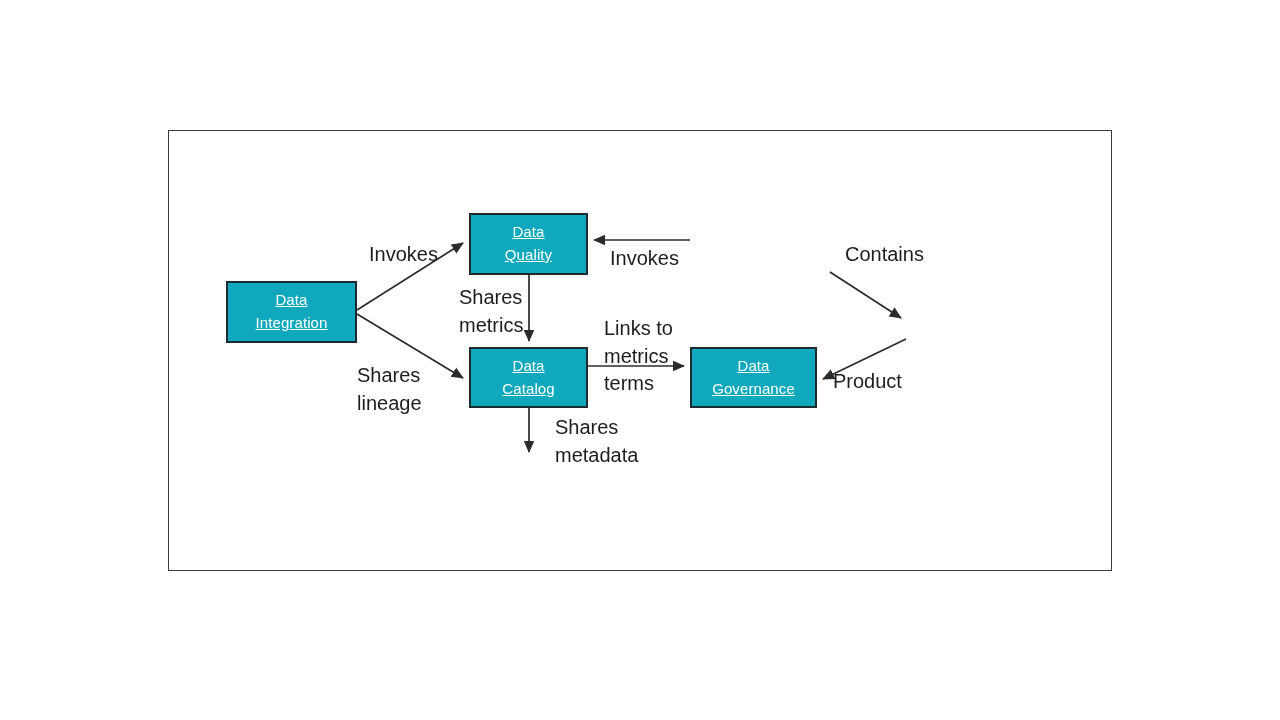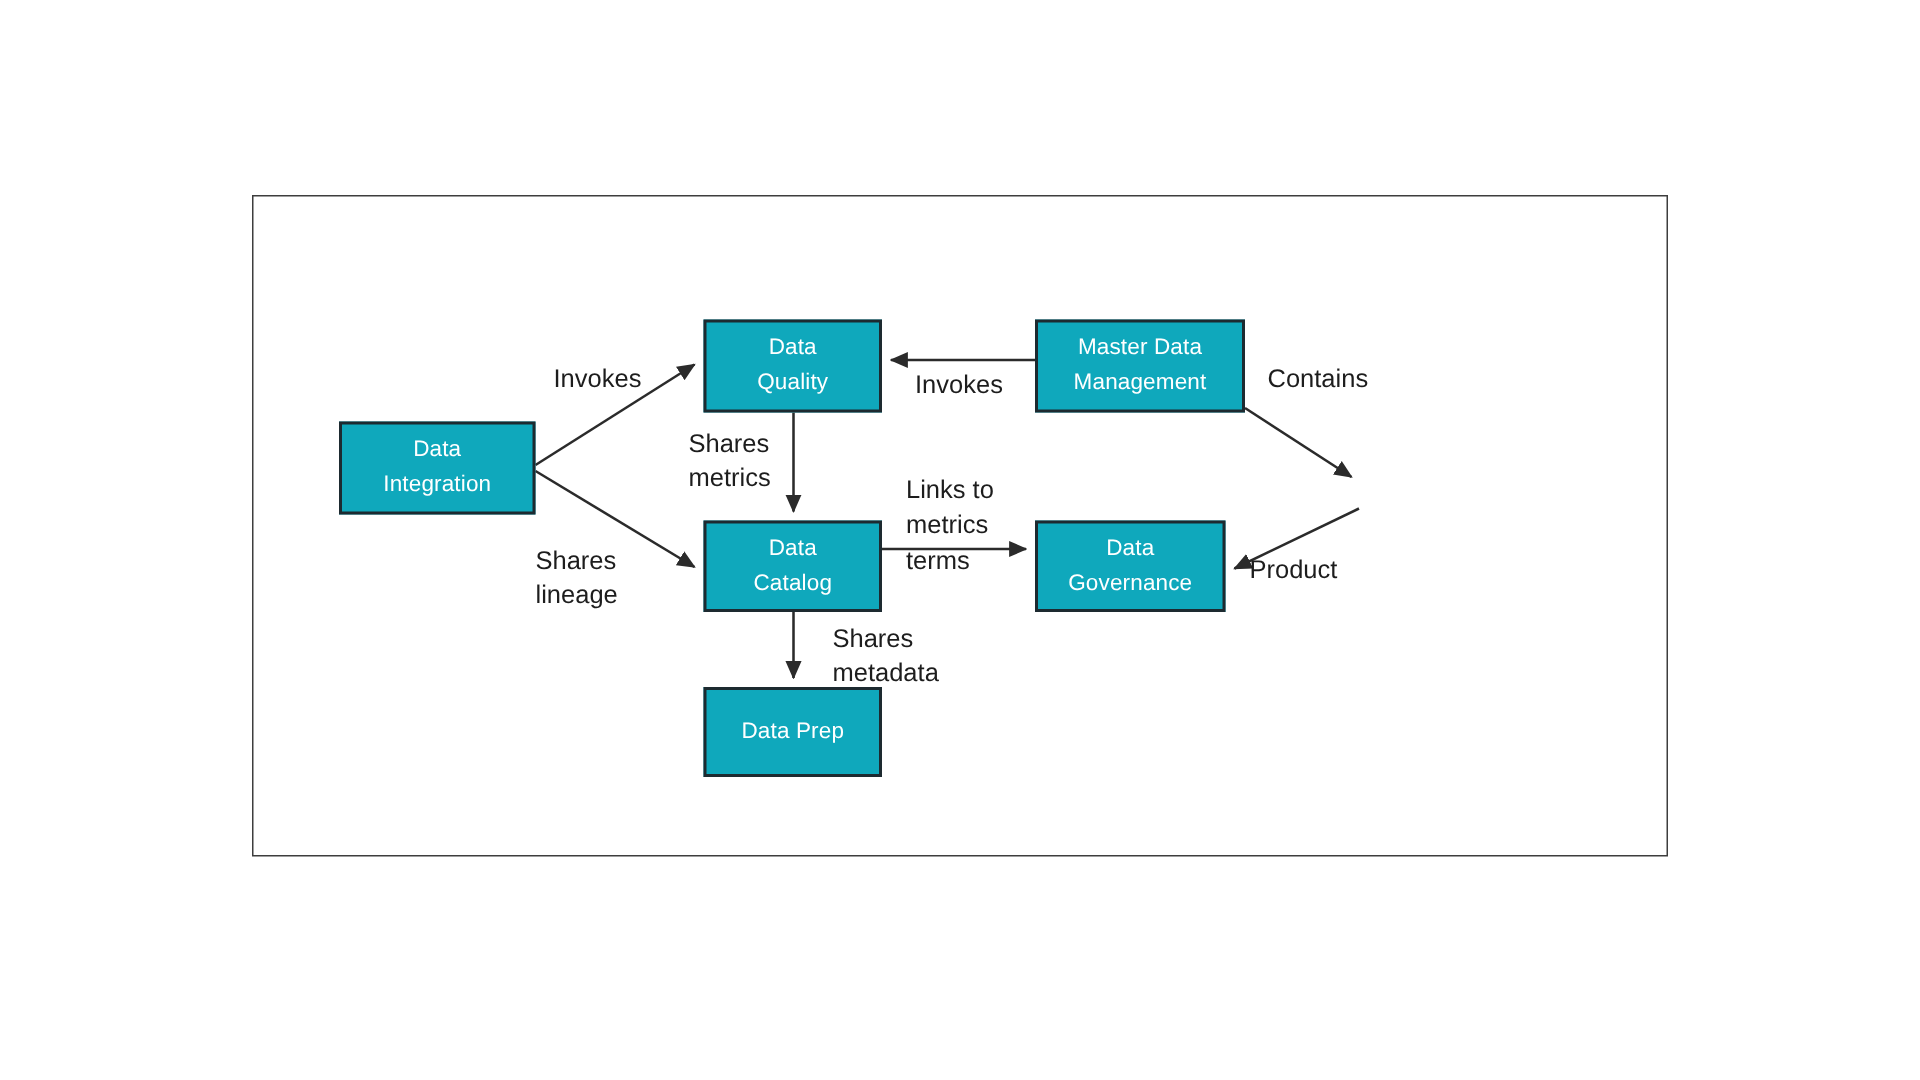--- a/index.html
+++ b/index.html
@@ -46,24 +46,25 @@
     color: #ffffff;
     display: flex;
     align-items: center;
     justify-content: center;
     text-align: center;
     font-size: 15px;
     line-height: 1.53;
     letter-spacing: 0.1px;
     font-family: "Liberation Sans", sans-serif;
     white-space: pre-line;
+    text-decoration: underline;
   }
   .edge-label {
     position: absolute;
-    font-size: 17px;
+    font-size: 20px;
     line-height: 1.38;
     color: #1d1d1d;
     font-family: "Liberation Sans", sans-serif;
     white-space: pre-line;
     background: transparent;
   }
   .lbl-left { text-align: left; }
 </style>
 </head>
 <body>
@@ -95,31 +96,28 @@
 
     <line x1="529" y1="408" x2="529" y2="452" stroke="#2b2b2b" stroke-width="1.7" marker-end="url(#arrow)"></line>
   </svg>
 
   <div class="node" style="left:226px; top:281px; width:131px; height:62px;">Data
 Integration</div>
 
   <div class="node" style="left:469px; top:213px; width:119px; height:62px;">Data
 Quality</div>
 
-  <div class="node" style="left:690px; top:213px; width:140px; height:62px;">Master Data
-Management</div>
 
 
   <div class="node" style="left:469px; top:347px; width:119px; height:61px;">Data
 Catalog</div>
 
   <div class="node" style="left:690px; top:347px; width:127px; height:61px;">Data
 Governance</div>
 
-  <div class="node" style="left:469px; top:458px; width:119px; height:60px;">Data Prep</div>
 
   <div class="edge-label lbl-left" style="left:369px; top:241px;">Invokes</div>
 
   <div class="edge-label lbl-left" style="left:357px; top:362px;">Shares
 lineage</div>
 
   <div class="edge-label lbl-left" style="left:459px; top:284px;">Shares
 metrics</div>
 
   <div class="edge-label lbl-left" style="left:610px; top:245px;">Invokes</div>

